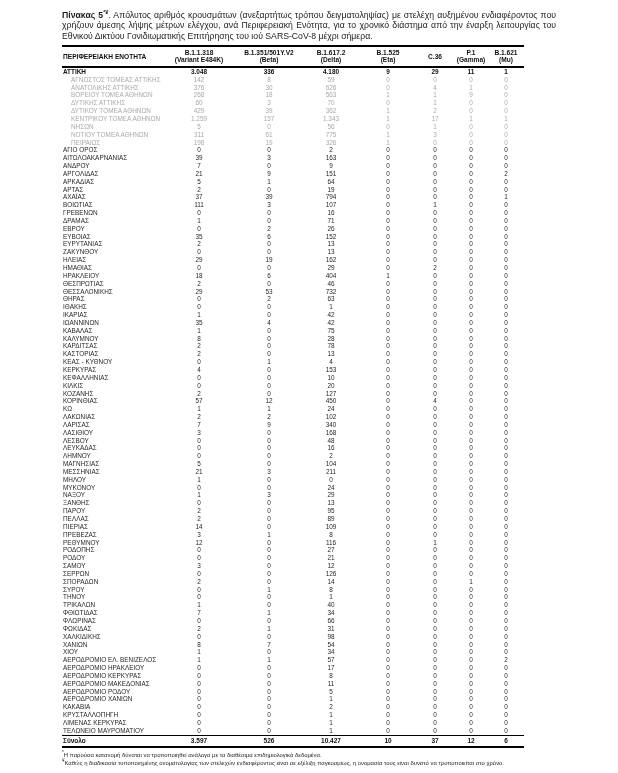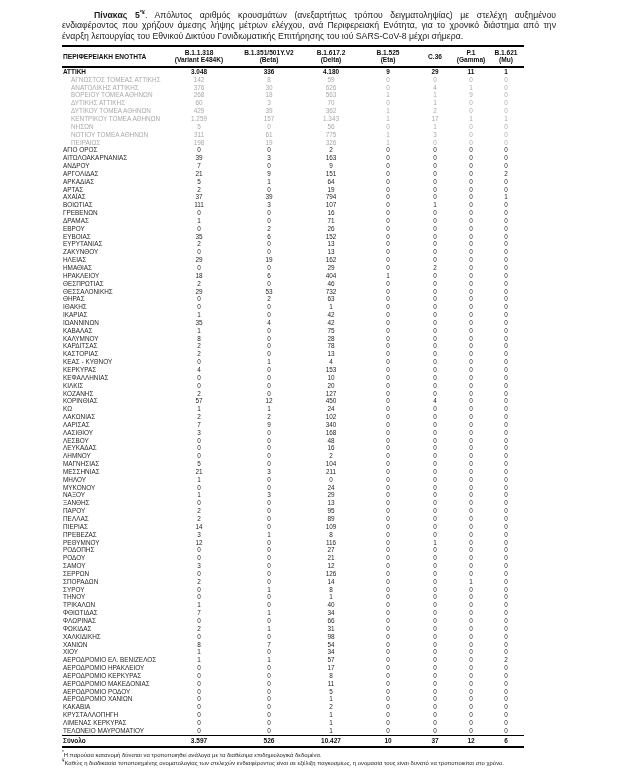--- a/index.html
+++ b/index.html
@@ -2,21 +2,21 @@
 <html><head>
 <meta charset="utf-8">
 <style>
   html,body { margin:0; padding:0; background:#e8e8e8; }
   .page {
     position:relative; width:618px; height:773px; background:#ffffff;
     box-sizing:border-box; padding:10px 62px 0 62px; overflow:hidden;
     font-family:"Liberation Sans", sans-serif; color:#1c1c1c;
   }
   .title { margin:0 0 4px 0; font-size:8.7px; line-height:10.4px; text-align:justify; color:#1c1c1c; }
-  .title .cap { font-weight:bold;margin-left:32px; }
+  .title .cap { font-weight:bold; }
   .title sup { font-size:5.5px; font-weight:bold; line-height:0; }
   table.variants { border-collapse:collapse; width:462px; table-layout:fixed; margin-top:2px;
     border-top:2.8px solid #000; }
   thead th { font-size:6.6px; line-height:7.6px; font-weight:bold; text-align:center;
     vertical-align:middle; padding:1.5px 0 2px 0; border-bottom:2.2px solid #000; color:#111; }
   thead th .hl { display:block; }
   thead th.name { text-align:left; padding-left:1px; }
   tbody td { font-size:6.4px; line-height:7.85px; height:7.85px; text-align:center; padding:0;
     color:#262626; white-space:nowrap; overflow:hidden; }
   tbody td.name { text-align:left; padding-left:1px; }

